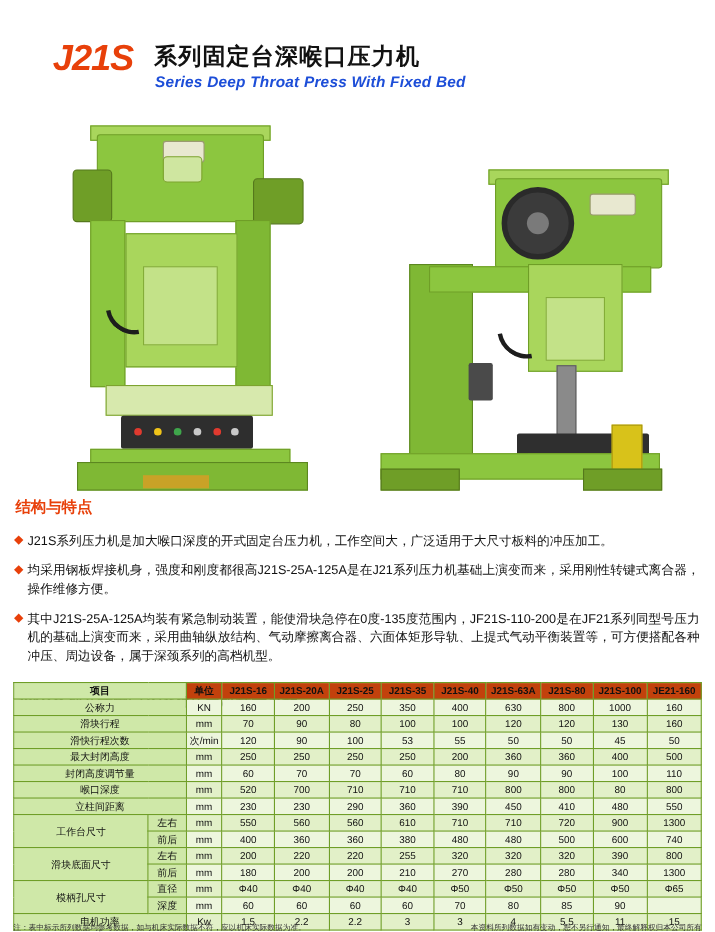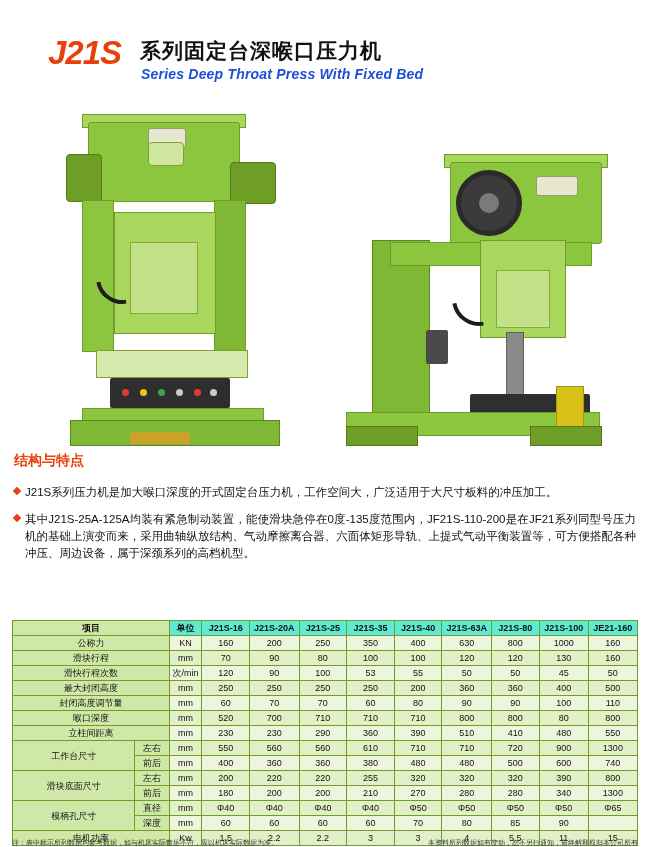--- a/index.html
+++ b/index.html
@@ -159,21 +159,21 @@
   }
   table.spec th, table.spec td {
     border: 1px solid #6f9e27;
     text-align: center;
     padding: 0;
     height: 14px;
     line-height: 14px;
     white-space: nowrap;
   }
   table.spec thead th {
-    background: #5eead4;
+    background: #c2410c;
     font-weight: bold;
     font-size: 9px;
   }
   table.spec tbody tr:nth-child(odd) td { background: #edf6dd; }
   table.spec tbody tr:nth-child(even) td { background: #e2f0c8; }
   td.lbl, th.lbl {
     background: #cfe8a8 !important;
     font-weight: normal;
     width: 150px;
   }
@@ -260,20 +260,24 @@
 
   <div class="sec-title" id="sec-struct-title">结构与特点</div>
 
   <div class="feat-list">
     <div class="feat">
       <span class="bul"></span>
       <span>J21S系列压力机是加大喉口深度的开式固定台压力机，工作空间大，广泛适用于大尺寸板料的冲压加工。</span>
     </div>
     <div class="feat">
       <span class="bul"></span>
+      <span>均采用钢板焊接机身，强度和刚度都很高J21S-25A-125A是在J21系列压力机基础上演变而来，采用刚性转键式离合器，操作维修方便。</span>
+    </div>
+    <div class="feat">
+      <span class="bul"></span>
       <span>其中J21S-25A-125A均装有紧急制动装置，能使滑块急停在0度-135度范围内，JF21S-110-200是在JF21系列同型号压力机的基础上演变而来，采用曲轴纵放结构、气动摩擦离合器、六面体矩形导轨、上提式气动平衡装置等，可方便搭配各种冲压、周边设备，属于深颈系列的高档机型。</span>
     </div>
   </div>
 
   <div class="sec-title" id="sec-table-title">J21S系列开式固定合深颈压力机技术参数</div>
 
   <div class="tbl-wrap">
     <table class="spec">
       <thead>
         <tr>
@@ -370,21 +374,21 @@
             <td class="val">800</td>
           </tr>
           <tr>
             <td class="lbl" colspan="2">立柱间距离</td>
             <td class="unit">mm</td>
             <td class="val">230</td>
             <td class="val">230</td>
             <td class="val">290</td>
             <td class="val">360</td>
             <td class="val">390</td>
-            <td class="val">510</td>
+            <td class="val">450</td>
             <td class="val">410</td>
             <td class="val">480</td>
             <td class="val">550</td>
           </tr>
           <tr>
             <td class="lbl" rowspan="2">工作台尺寸</td>
             <td class="sub">左右</td>
             <td class="unit">mm</td>
             <td class="val">550</td>
             <td class="val">560</td>

